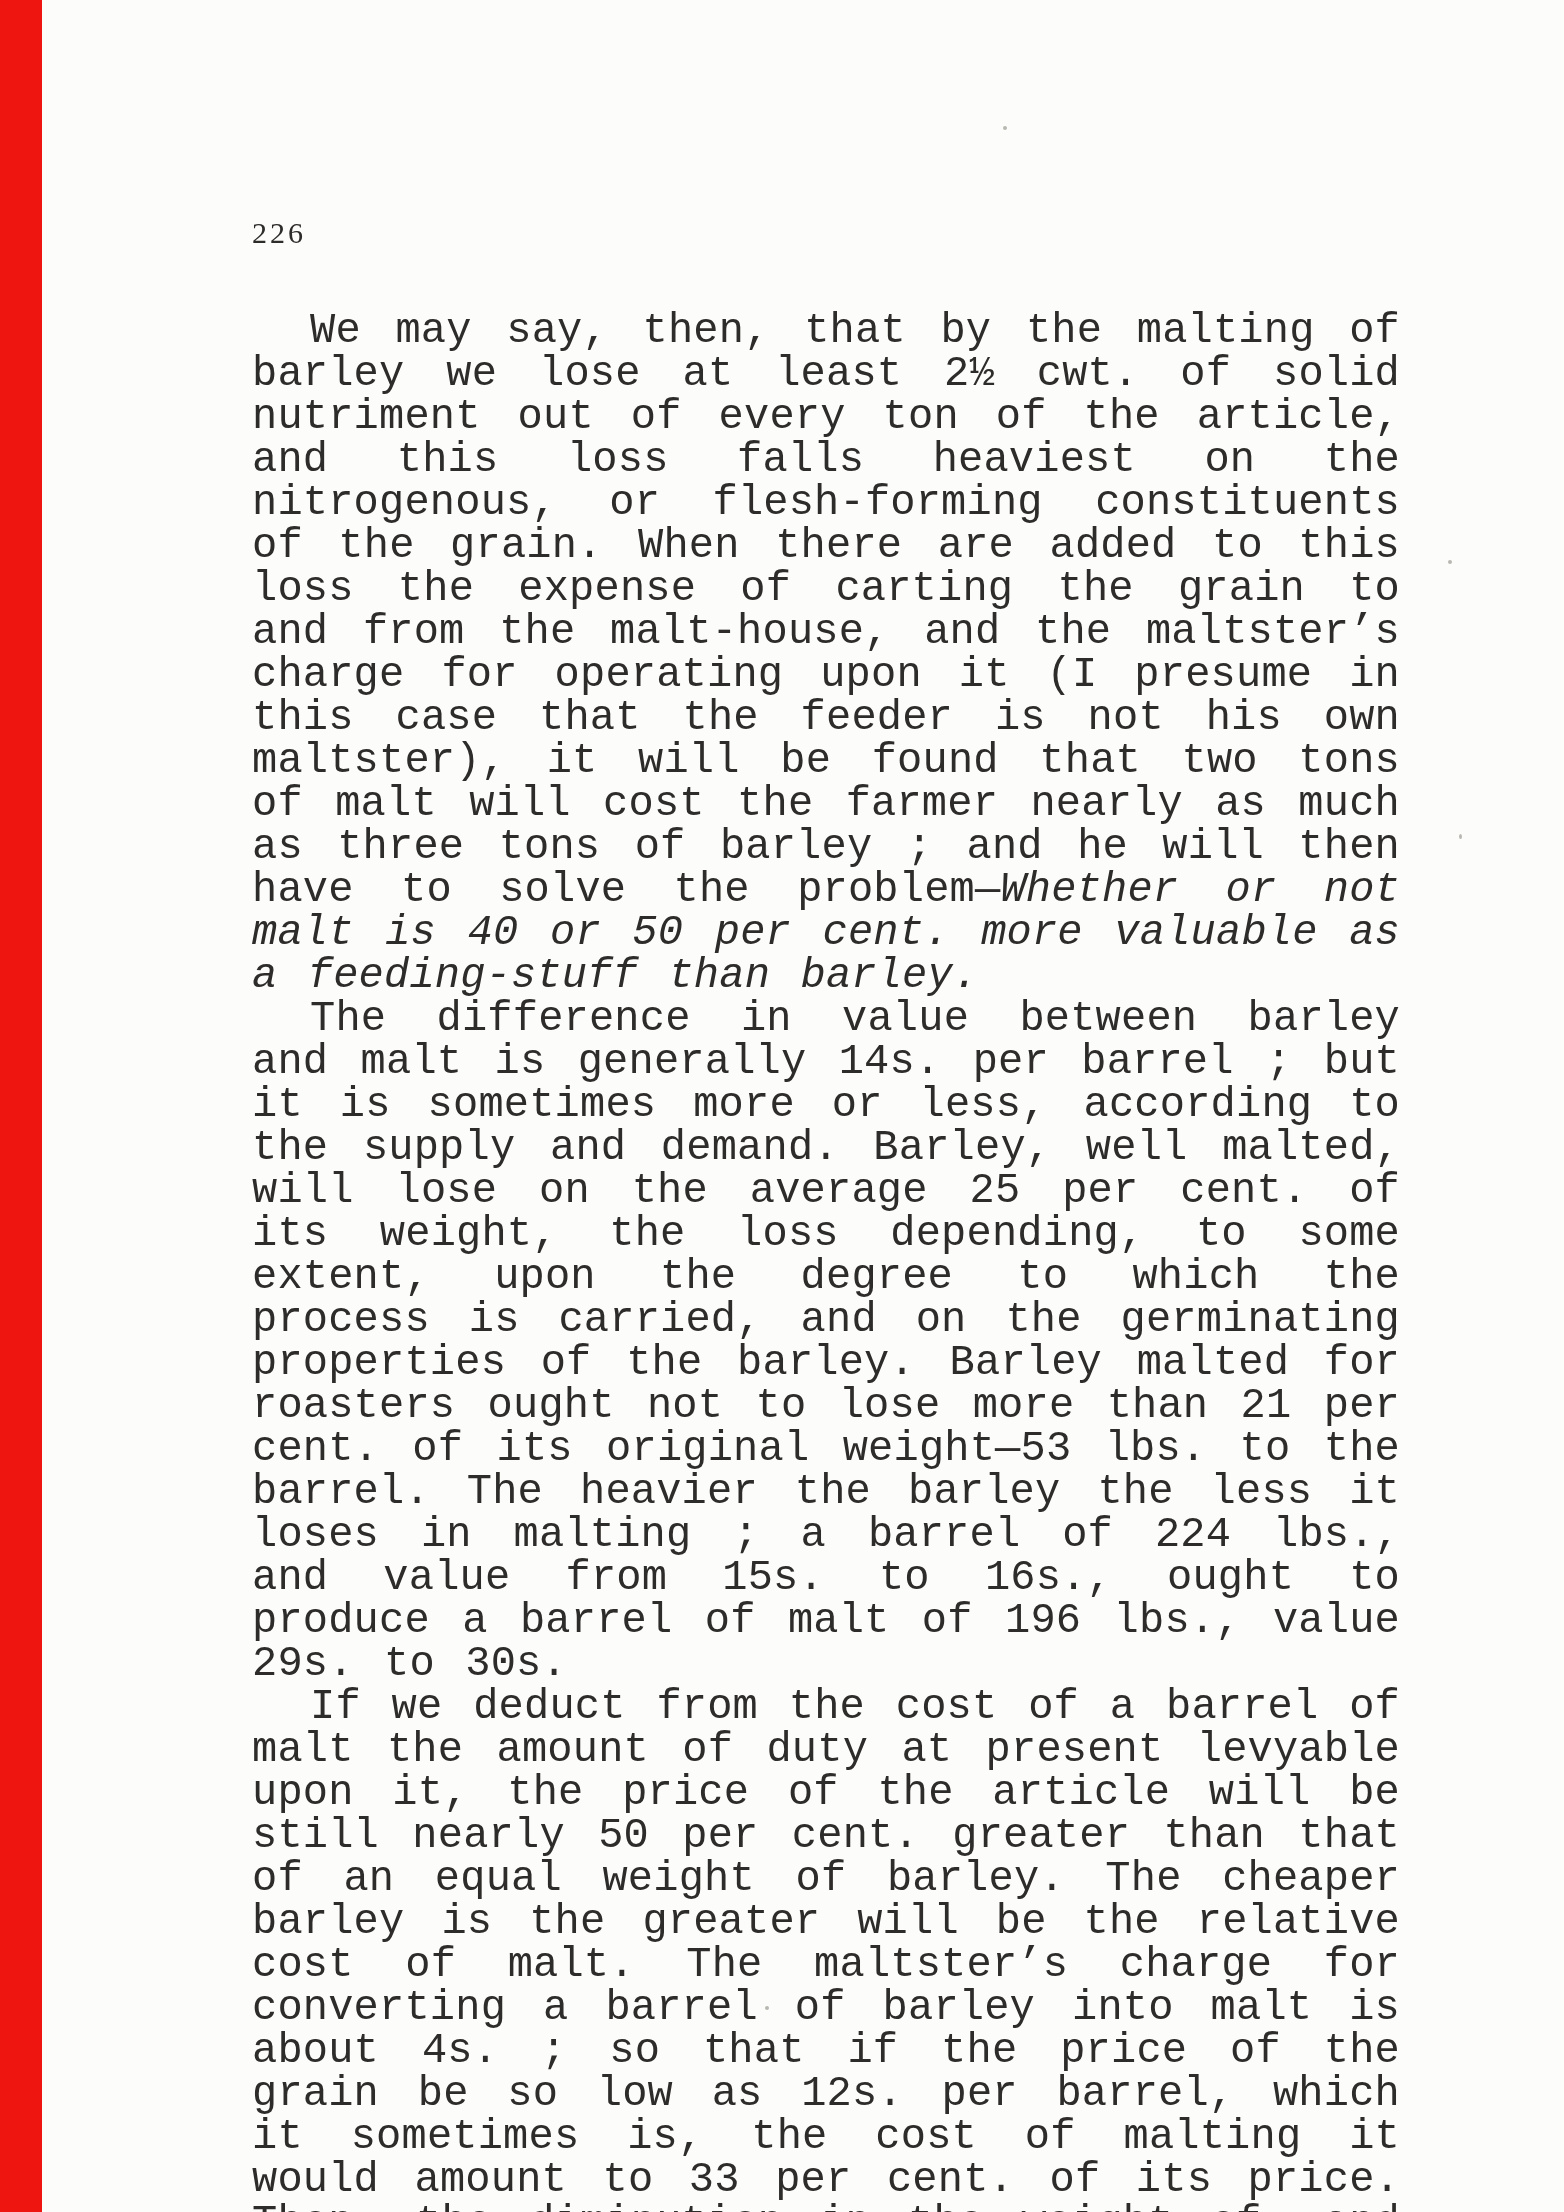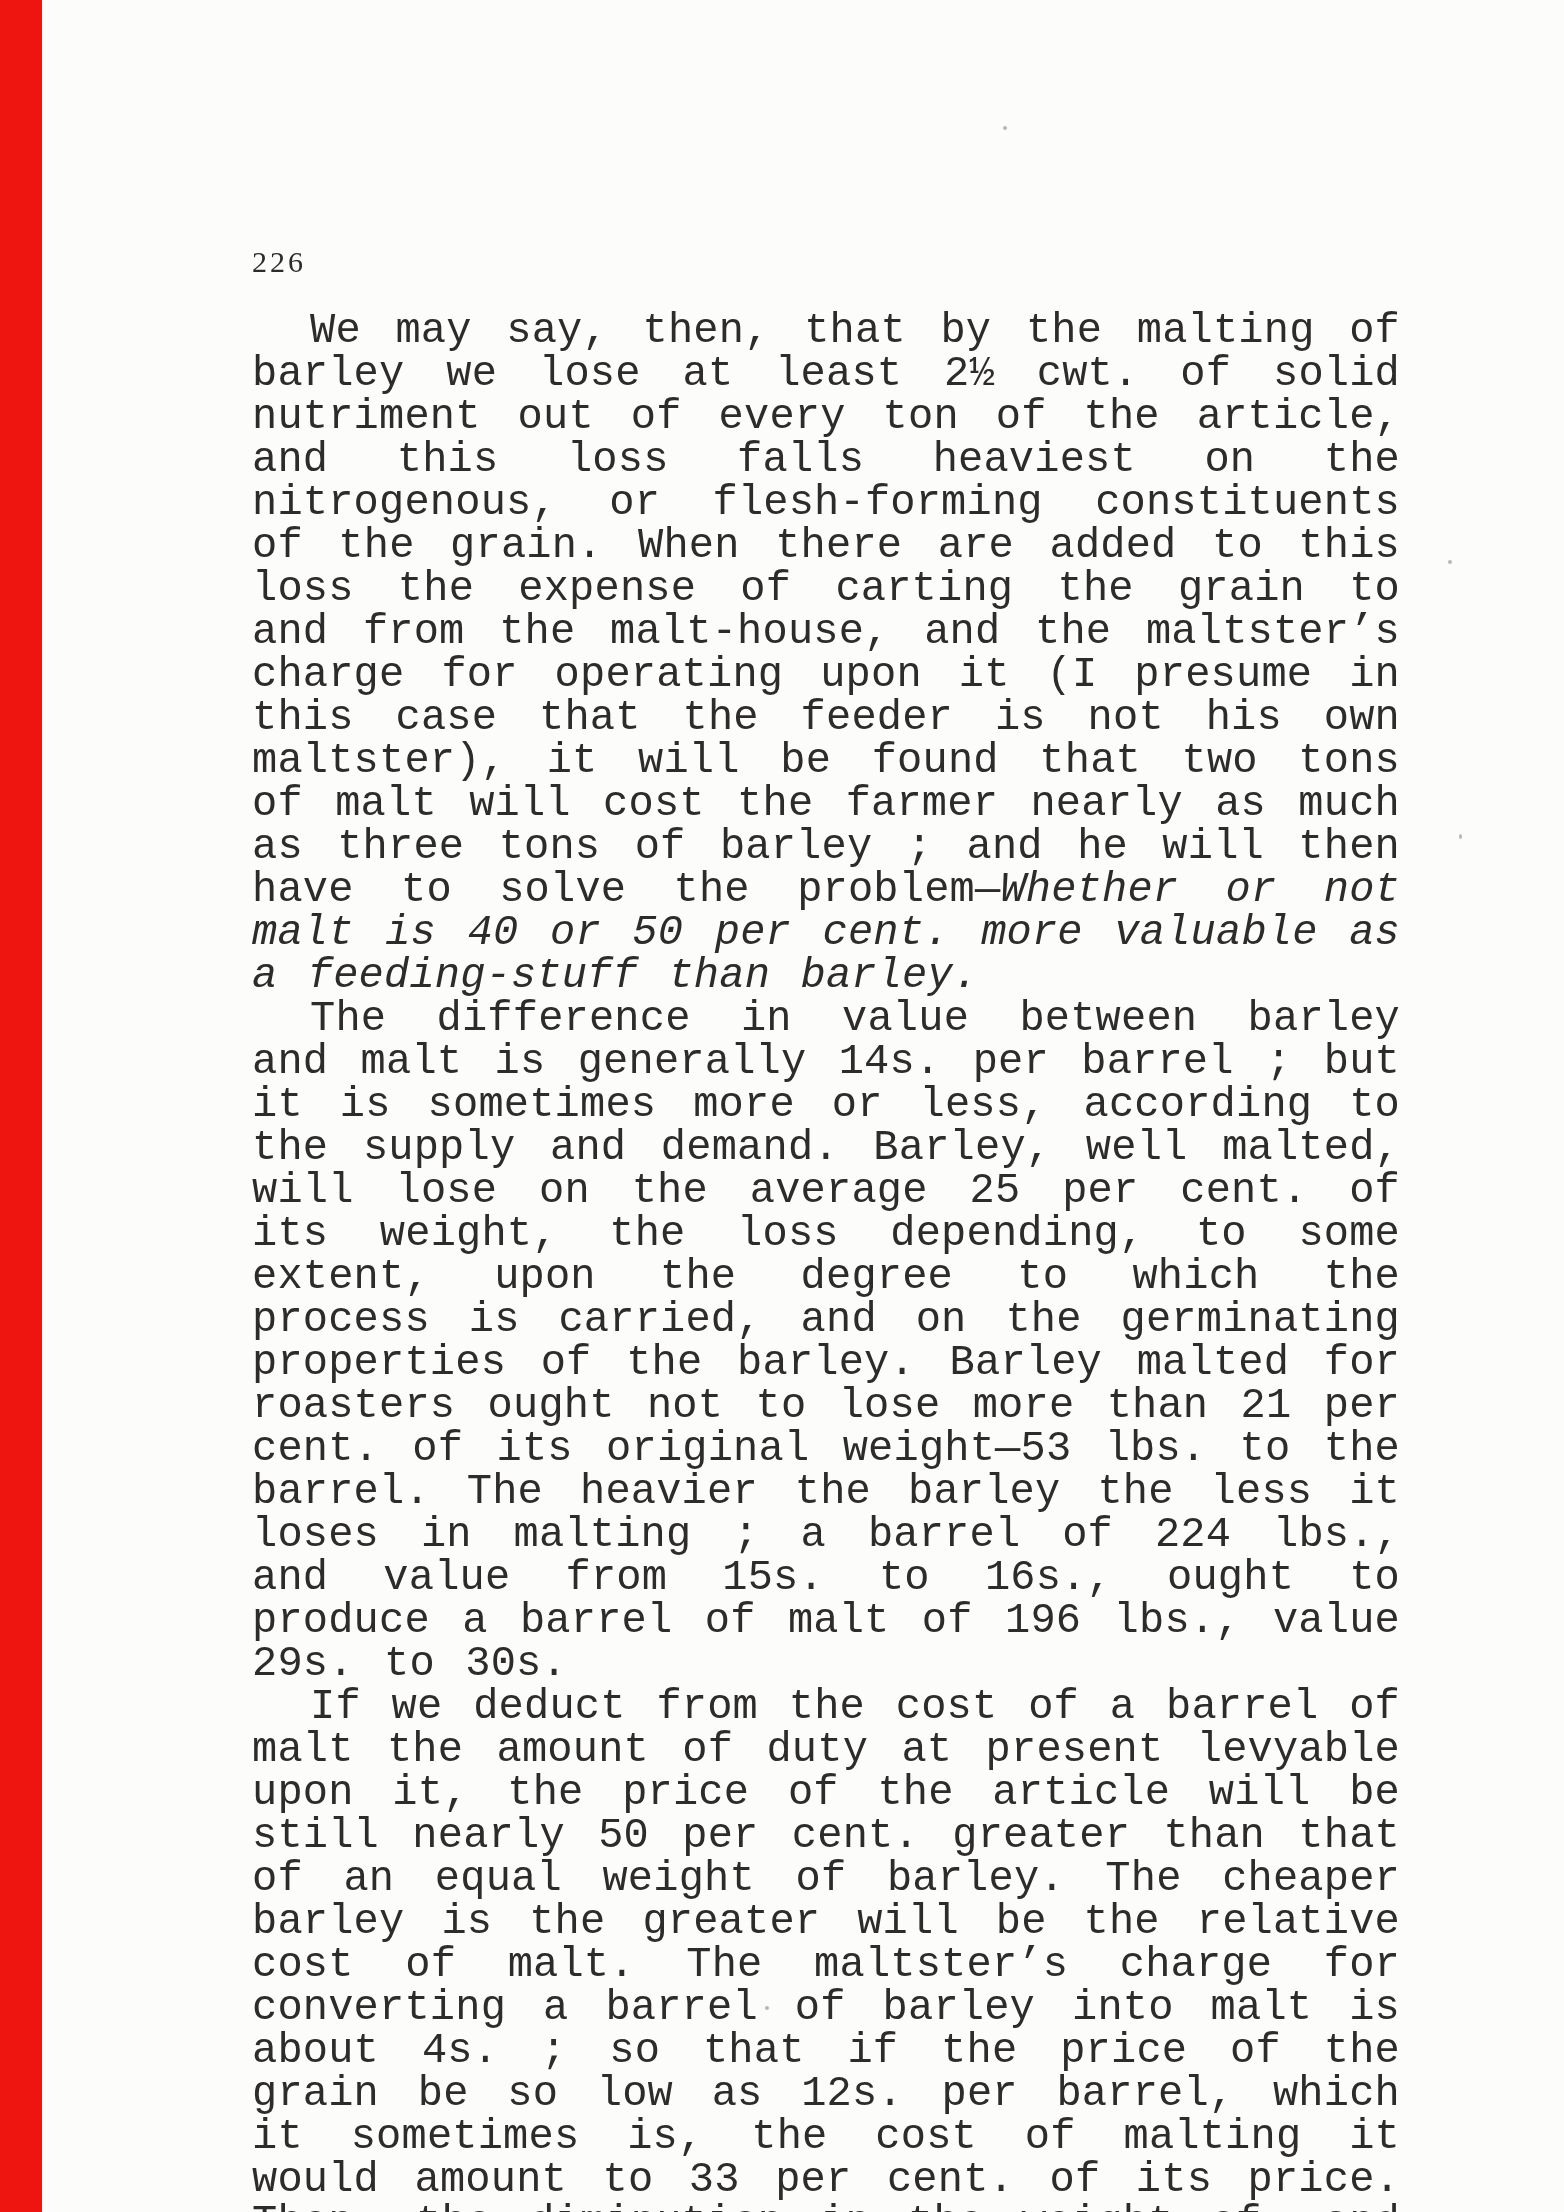--- a/index.html
+++ b/index.html
@@ -33,21 +33,20 @@
     position: relative;
     height: 48px;
     margin-bottom: 50px;
   }
   .page-number {
     position: absolute;
     left: 0;
     top: 4px;
     font-size: 30px;
     letter-spacing: 3px;
-    margin-top: 29px;
   }
   .running-head {
     text-align: center;
     font-style: italic;
     font-size: 31px;
     letter-spacing: 6px;
     color: #3a3836;
   }
   .body-text {
     font-size: 42px;

